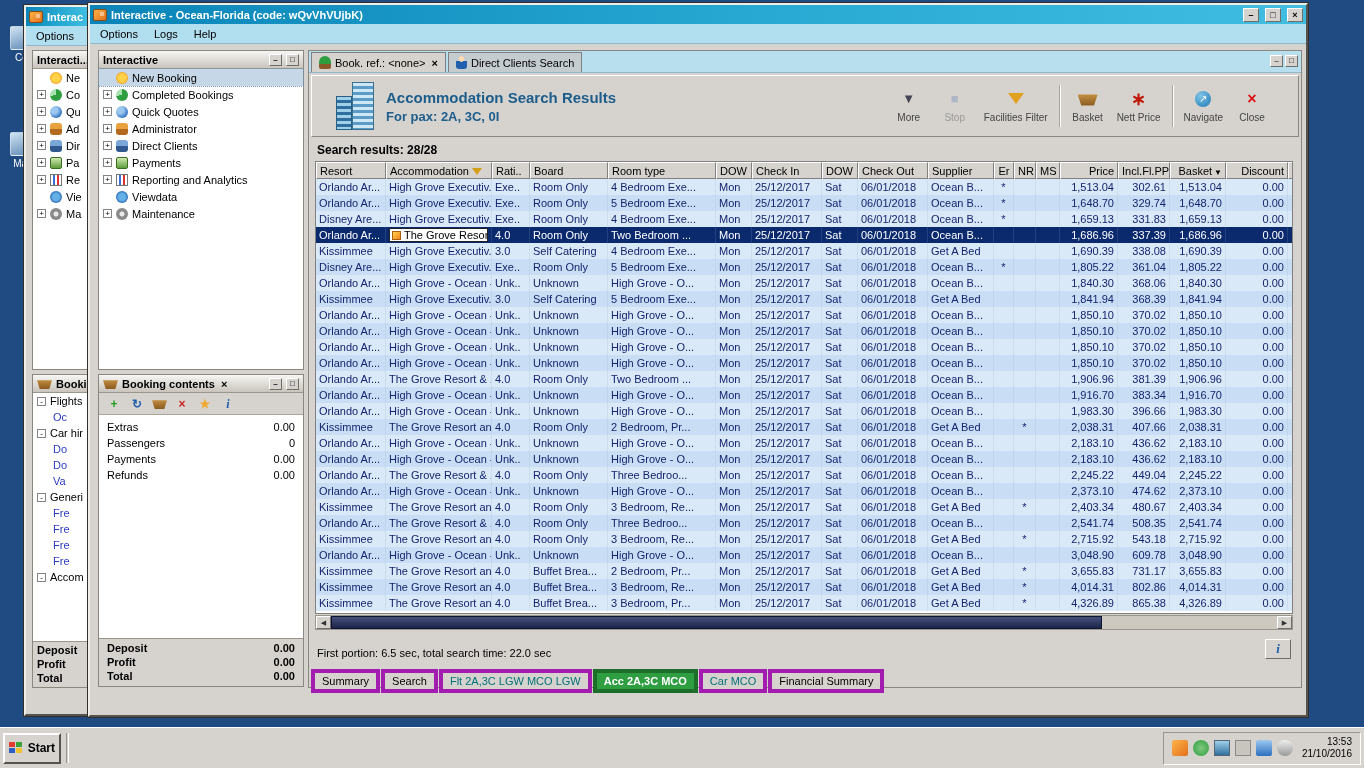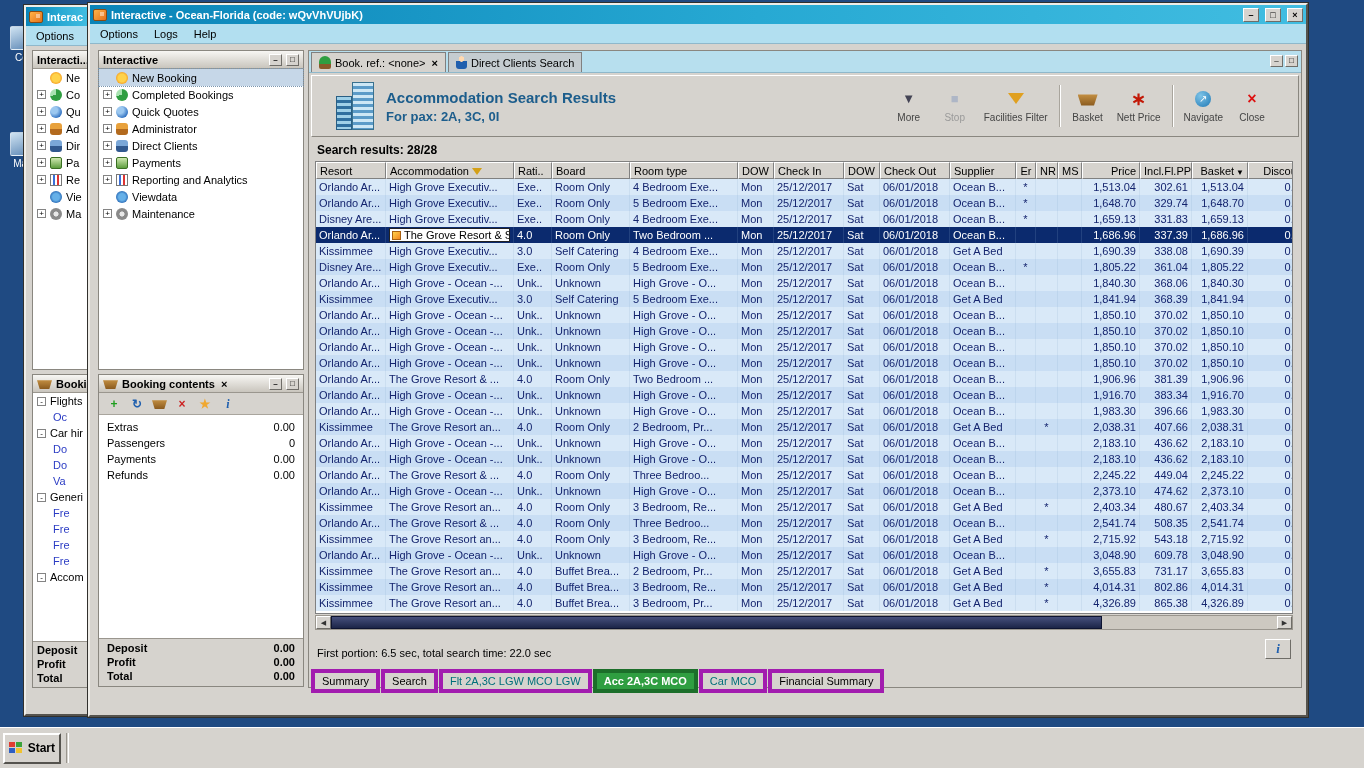--- a/index.html
+++ b/index.html
@@ -514,21 +514,21 @@
           </div>
       </div>
 
       <div id="results-label">Search results: 28/28</div>
 
       <div id="grid-wrap">
         <table id="grid-table">
             <thead>
               <tr>
                 <th class="a-l" style="width: 70px;"><span>Resort</span></th>
-                <th class="a-l" style="width: 128px;"><span>Accommodation</span><span class="thfunnel"></span></th>
+                <th class="a-l" style="width: 106px;"><span>Accommodation</span><span class="thfunnel"></span></th>
                 <th class="a-l" style="width: 38px;"><span>Rati..</span></th>
                 <th class="a-l" style="width: 78px;"><span>Board</span></th>
                 <th class="a-l" style="width: 108px;"><span>Room type</span></th>
                 <th class="a-l" style="width: 36px;"><span>DOW</span></th>
                 <th class="a-l" style="width: 70px;"><span>Check In</span></th>
                 <th class="a-l" style="width: 36px;"><span>DOW</span></th>
                 <th class="a-l" style="width: 70px;"><span>Check Out</span></th>
                 <th class="a-l" style="width: 66px;"><span>Supplier</span></th>
                 <th class="a-c" style="width: 20px;"><span>Er</span></th>
                 <th class="a-c" style="width: 22px;"><span>NR</span></th>
@@ -1116,14 +1116,28 @@
     <div id="start-btn">
       <span class="flag">
           <i class="f1"></i>
           <i class="f2"></i>
           <i class="f3"></i>
           <i class="f4"></i>
         </span>
       <span>Start</span>
     </div>
     <span class="tb-sep"></span>
+    <div id="tray">
+      <span id="tray-icons" style="display:flex;gap:5px">
+          <span class="tr-ic tr-1"></span>
+          <span class="tr-ic tr-2"></span>
+          <span class="tr-ic tr-3"></span>
+          <span class="tr-ic tr-4"></span>
+          <span class="tr-ic tr-5"></span>
+          <span class="tr-ic tr-6"></span>
+        </span>
+      <span id="tray-clock">
+        <span style="display:block">13:53</span>
+        <span style="display:block">21/10/2016</span>
+      </span>
+    </div>
   </div>
 </div>
 
 </body></html>

